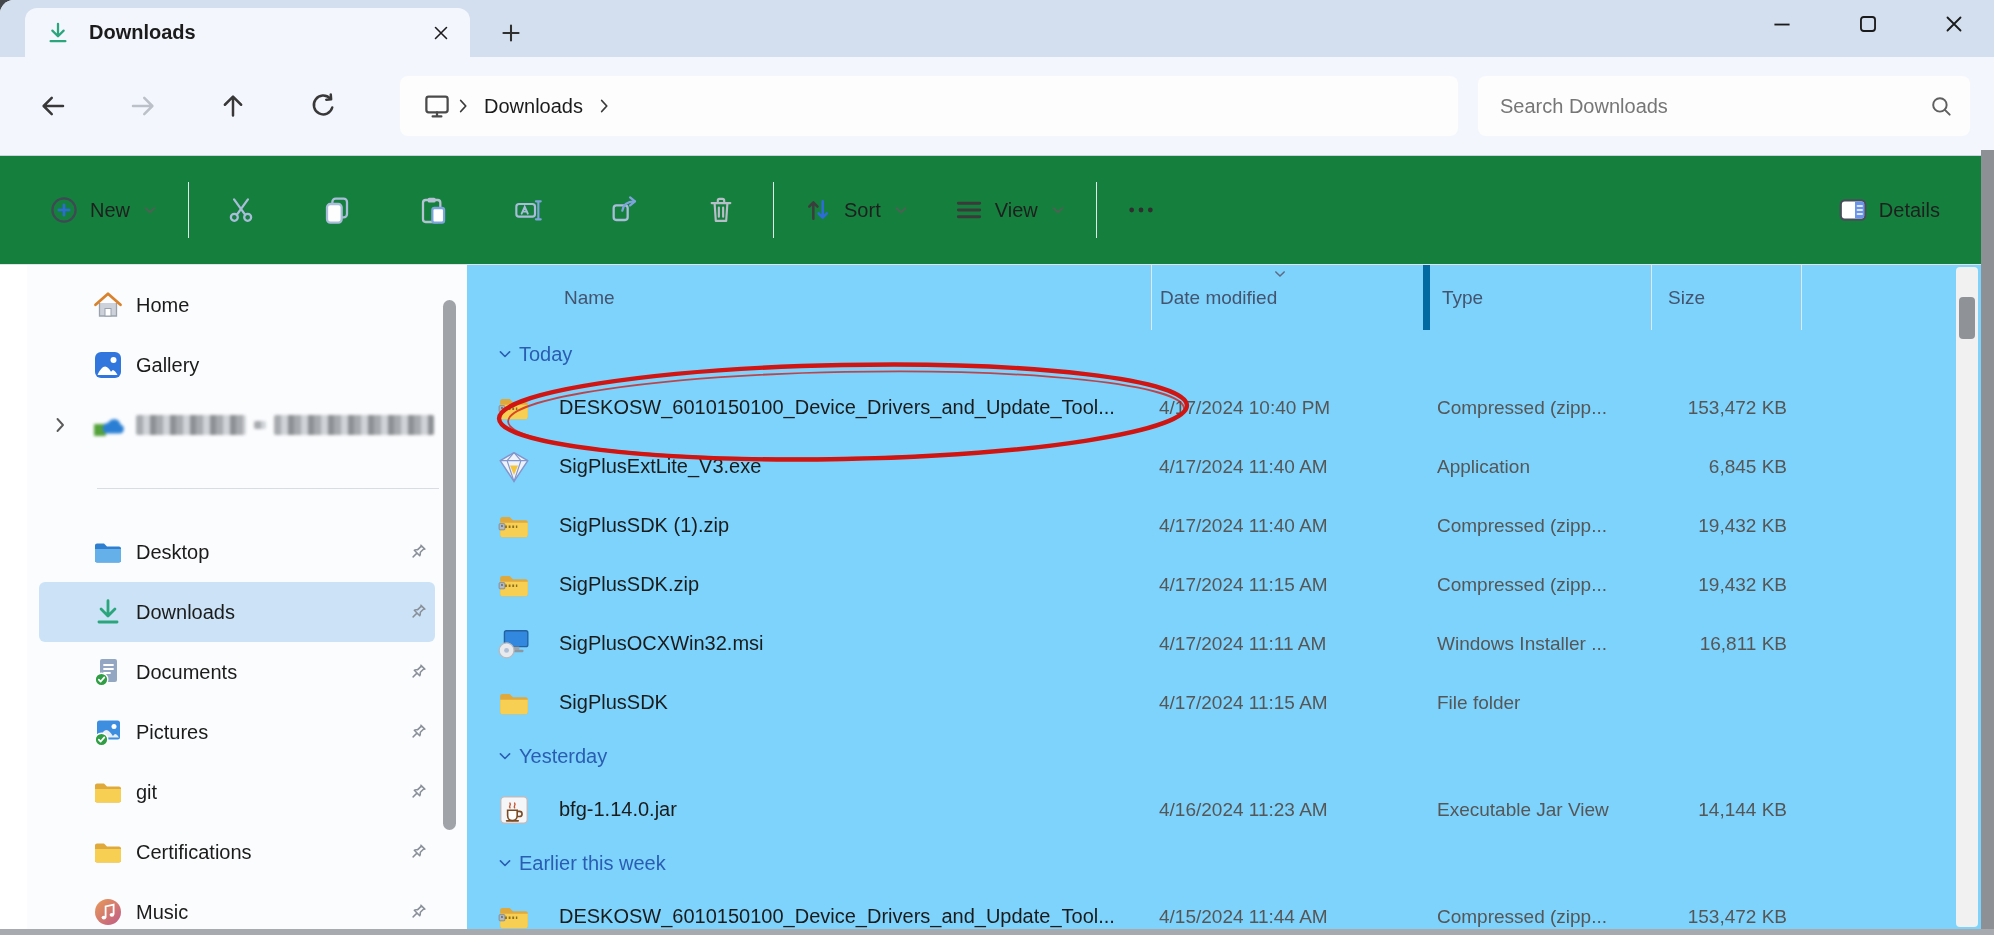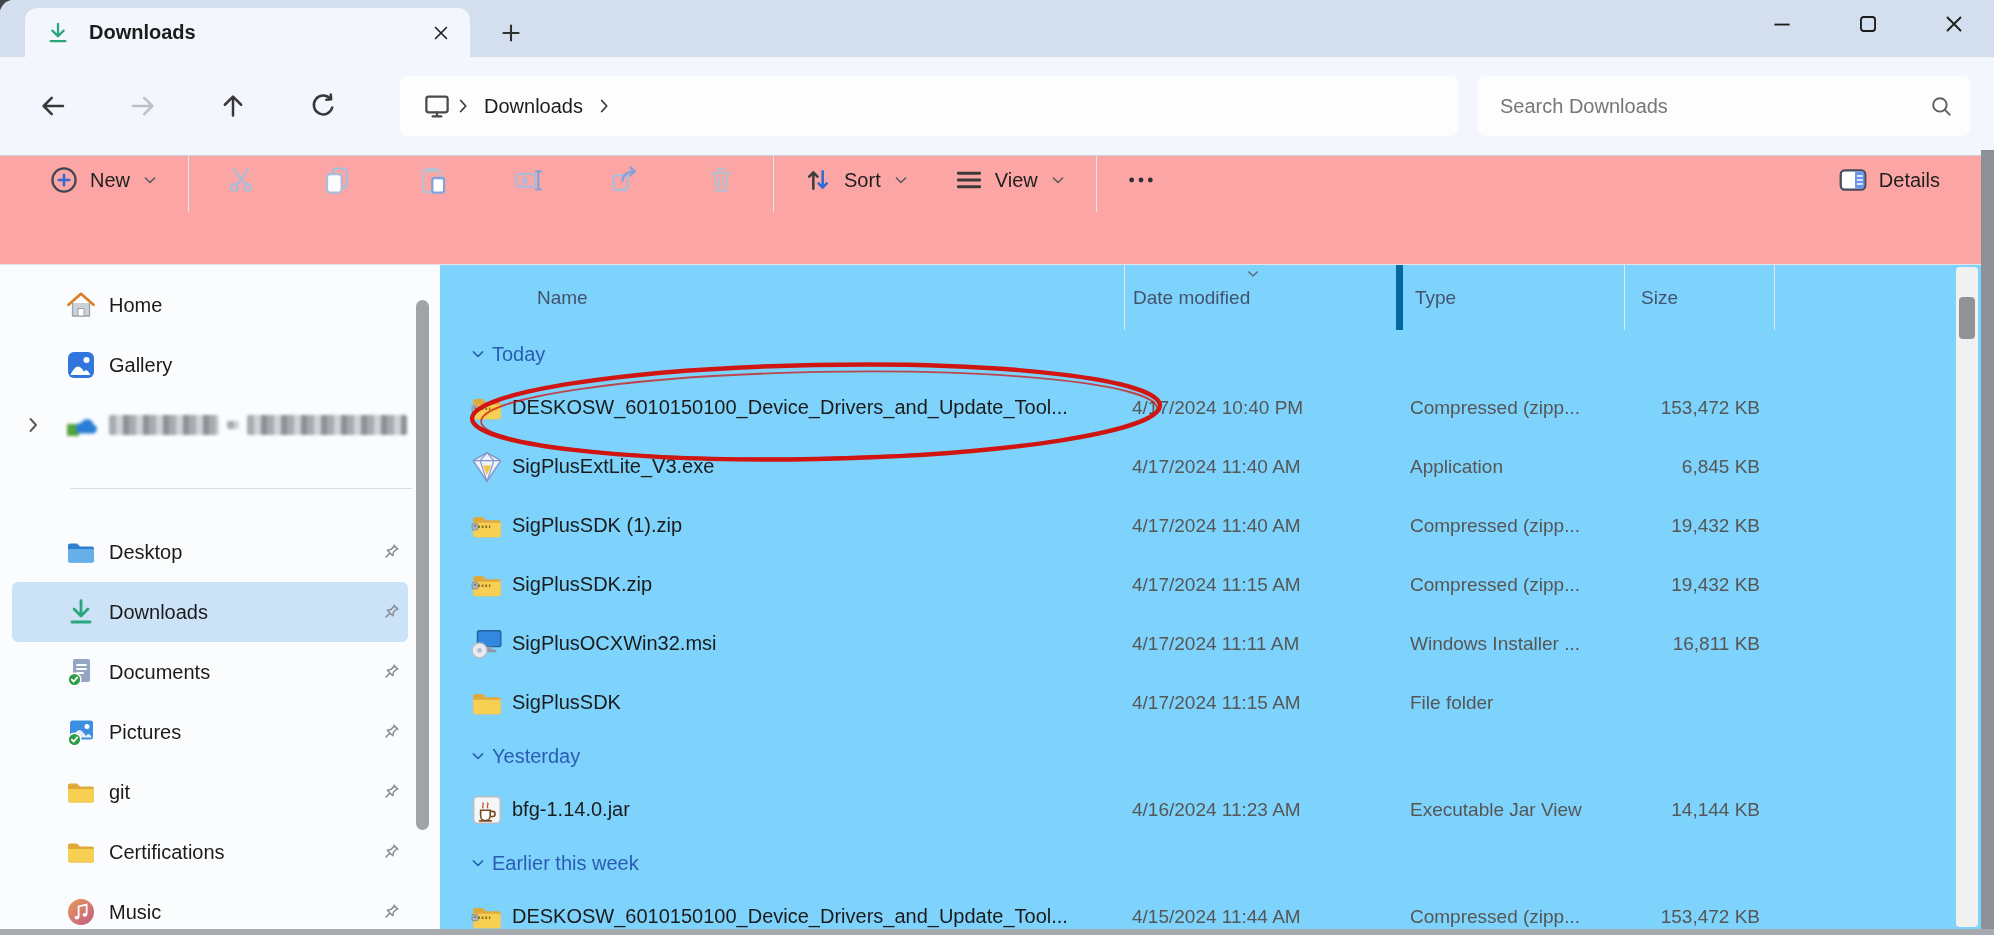--- a/index.html
+++ b/index.html
@@ -20,39 +20,39 @@
   .navbar { height:99px; background:#f3f6fc; display:flex; align-items:center; padding:0 24px 0 30px; border-bottom:1px solid #ccd3df; }
   .nav-btn { width:46px; height:46px; display:flex; align-items:center; justify-content:center; border-radius:6px; margin-right:44px; flex:none; }
   .nav-btn:last-of-type { margin-right:0; }
   .crumb-box { flex:1; height:60px; background:#fdfdfe; border-radius:8px; margin-left:10px; display:flex; align-items:center; padding:0 14px 0 22px; }
   .crumb-seg { font-size:20px; color:#1b1b1b; padding:0 10px; }
   .search-box { width:492px; height:60px; background:#fdfdfe; border-radius:8px; margin-left:20px; display:flex; align-items:center; padding:0 16px 0 22px; flex:none; }
   .search-box input { flex:1; border:none; outline:none; background:transparent; font-family:"Liberation Sans",sans-serif; font-size:20px; color:#3a3a3a; }
   .search-box input::placeholder { color:#767676; }
 
   
-  .toolbar { height:109px; background:#fca5a5; border-bottom:1px solid #dfe3ea; display:flex; align-items:flex-start; padding:0 44px 0 38px; }
+  .toolbar { height:109px; background:#15803d; border-bottom:1px solid #dfe3ea; display:flex; align-items:center; padding:0 44px 0 38px; }
   .tbtn { display:flex; align-items:center; gap:10px; background:none; border:none; padding:8px 10px; border-radius:6px; font-family:"Liberation Sans",sans-serif; }
   .tbtn .lbl { font-size:20px; color:#1f1f1f; }
   .tdivider { width:1px; height:56px; background:#e2e6ec; margin:0 18px; flex:none; }
   .edit-group { display:flex; align-items:center; gap:44px; margin:0 8px; }
   .spacer { flex:1; }
   .ic { display:inline-block; line-height:0; }
   .ic svg { width:100%; height:100%; display:block; }
   .tbtn .ic { width:32px; height:32px; }
   .tab-icon.ic, .newtab .ic, .tab-close .ic { width:26px; height:26px; }
   .wbtn .ic { width:26px; height:26px; }
   .nav-btn .ic { width:30px; height:30px; }
   .crumb-box .ic.mon { width:30px; height:30px; }
   .crumb-box .ic.chev { width:22px; height:22px; }
   .search-box .ic { width:26px; height:26px; }
   .chev-sm.ic { width:20px; height:20px; }
 
   
-  .bodyarea { display:flex; height:670px; position:relative; }
+  .bodyarea { display:flex; height:670px; position:relative;padding-left:27px; }
 
   
   .sidebar { width:440px; background:#fbfcfe; position:relative; padding-top:10px; overflow:hidden; flex:none; }
   .side-item { position:relative; height:60px; margin:0 32px 0 12px; display:flex; align-items:center; padding-left:53px; border-radius:6px; }
   .side-item.selected { background:#cce3f7; }
   .side-exp { position:absolute; left:9px; top:18px; width:24px; height:24px; }
   .side-exp svg { width:100%; height:100%; }
   .side-item .ic { width:32px; height:32px; flex:none; }
   .side-label { font-size:20px; color:#1b1b1b; margin-left:12px; flex:1; white-space:nowrap; }
   .side-pin { width:22px; height:22px; margin-right:6px; }
@@ -75,21 +75,21 @@
   .hcell.type { padding-left:12px; border-left:7px solid #0369a1; }
   .hcell.size { padding-left:16px; border-left:1px solid #e7e7e7; border-right:1px solid #e7e7e7; }
   .sort-chip { position:absolute; top:-1px; left:118px; width:20px; height:20px; }
   .sort-chip svg { width:100%; height:100%; }
 
   .group-row { height:48px; display:flex; align-items:center; padding-left:28px;text-align:right; }
   .gchev { width:20px; height:20px; margin-right:4px; }
   .gchev svg { width:100%; height:100%; }
   .glabel { font-size:20px; color:#2a5db2; font-weight:400; }
   .file-row { height:59px; display:grid; grid-template-columns:684px 272px 228px 151px 1fr; align-items:center; }
-  .cell { font-size:19px; color:#565656; white-space:nowrap; overflow:hidden; }
+  .cell { font-size:19px; color:#565656; white-space:nowrap; overflow:hidden;gap:20px; }
   .cell.name { display:flex; align-items:center; padding-left:30px; color:#1b1b1b; font-size:20px; }
   .cell.name .ic { width:34px; height:34px; flex:none; margin-right:8px; }
   .cell.date { padding-left:8px; }
   .cell.type { padding-left:14px; }
   .cell.size { text-align:right; padding-right:15px; }
 
   .annotation { position:absolute; left:0; top:0; pointer-events:none; z-index:5; }
   .main-scroll { position:absolute; top:2px; bottom:8px; right:16px; width:22px; background:#f1f1f1; border-radius:4px; z-index:6; }
   .main-scroll .thumb { position:absolute; top:30px; left:3px; width:16px; height:42px; background:#8f9297; border-radius:4px; }
 

